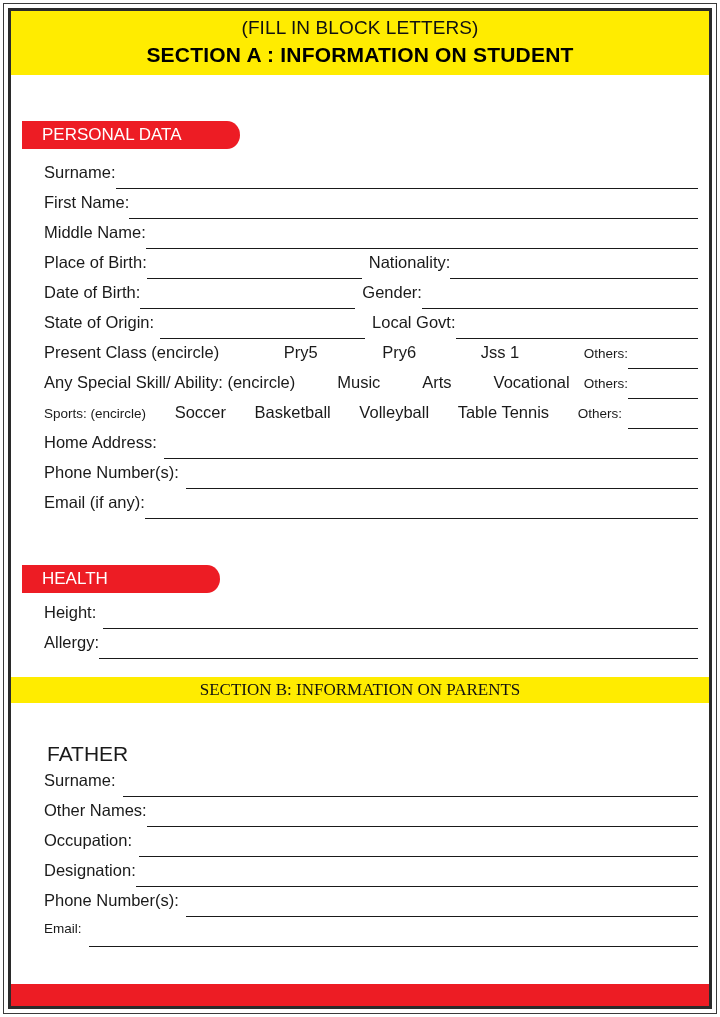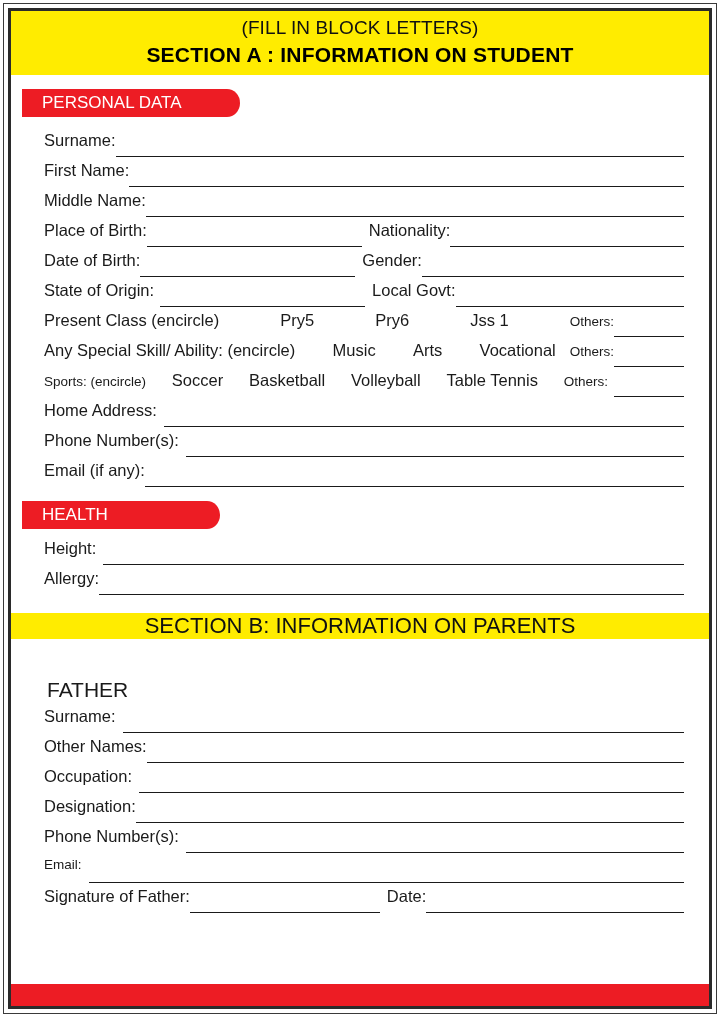--- a/index.html
+++ b/index.html
@@ -22,39 +22,39 @@
 
   
   .yellow-band{
     background:#ffec00;width:100%;box-sizing:border-box;
     text-align:center;padding:4px 0 6px 0;
   }
   .band-sub{font-size:19px;letter-spacing:.1px;line-height:26px;color:#111;}
   .band-title{font-size:21px;font-weight:bold;line-height:28px;color:#000;letter-spacing:.2px;}
   .secb-band{
     background:#ffec00;width:100%;text-align:center;
-    font-size:22px;line-height:26px;color:#111;
+    font-size:17px;line-height:26px;color:#111;font-family:Liberation Serif, serif;
   }
   .red-foot{background:#ed1c24;height:22px;width:100%;}
 
   
-  .tag-wrap{position:relative;height:28px;margin-left:11px;}
+  .tag-wrap{position:relative;height:28px;margin-left:11px;margin-top:32px;}
   .tag{
     position:relative;display:inline-block;height:28px;line-height:28px;
     background:#ed1c24;color:#fff;font-size:17px;
     padding:0 30px 0 20px;box-sizing:border-box;
   }
   .tag::after{
     content:"";position:absolute;right:-13px;top:0;
     width:26px;height:28px;background:#ed1c24;
     border-radius:0 50% 50% 0 / 0 50% 50% 0;
   }
 
   
-  .body-pad{padding:0 25px 0 33px;}
+  .body-pad{padding:0 11px 0 33px;}
   .row{
     display:flex;align-items:baseline;
     height:30px;white-space:nowrap;
   }
   .lbl{font-size:16.5px;color:#1a1a1a;flex:0 0 auto;}
   .lbl.sm{font-size:13.5px;}
   .lbl.pad-l{padding-left:7px;}
   .lbl.pad-r{padding-right:7px;}
   
   .rule{
@@ -241,26 +241,20 @@
     <div class="row">
       <span class="lbl pad-r">Phone Number(s):</span>
       <span class="rule"></span>
     </div>
 
     <div class="row">
       <span class="lbl sm pad-r">Email:</span>
       <span class="rule"></span>
     </div>
 
-    <div class="row">
-      <span class="lbl">Signature of Father:</span>
-      <span class="rule fx" style="width:190px"></span>
-      <span class="lbl pad-l">Date:</span>
-      <span class="rule"></span>
-    </div>
 
   </div>
 
   <div class="red-foot" style="position:absolute;left:0;bottom:0;"></div>
 
 </div>
 </div>
 </div>
 
 </body></html>

